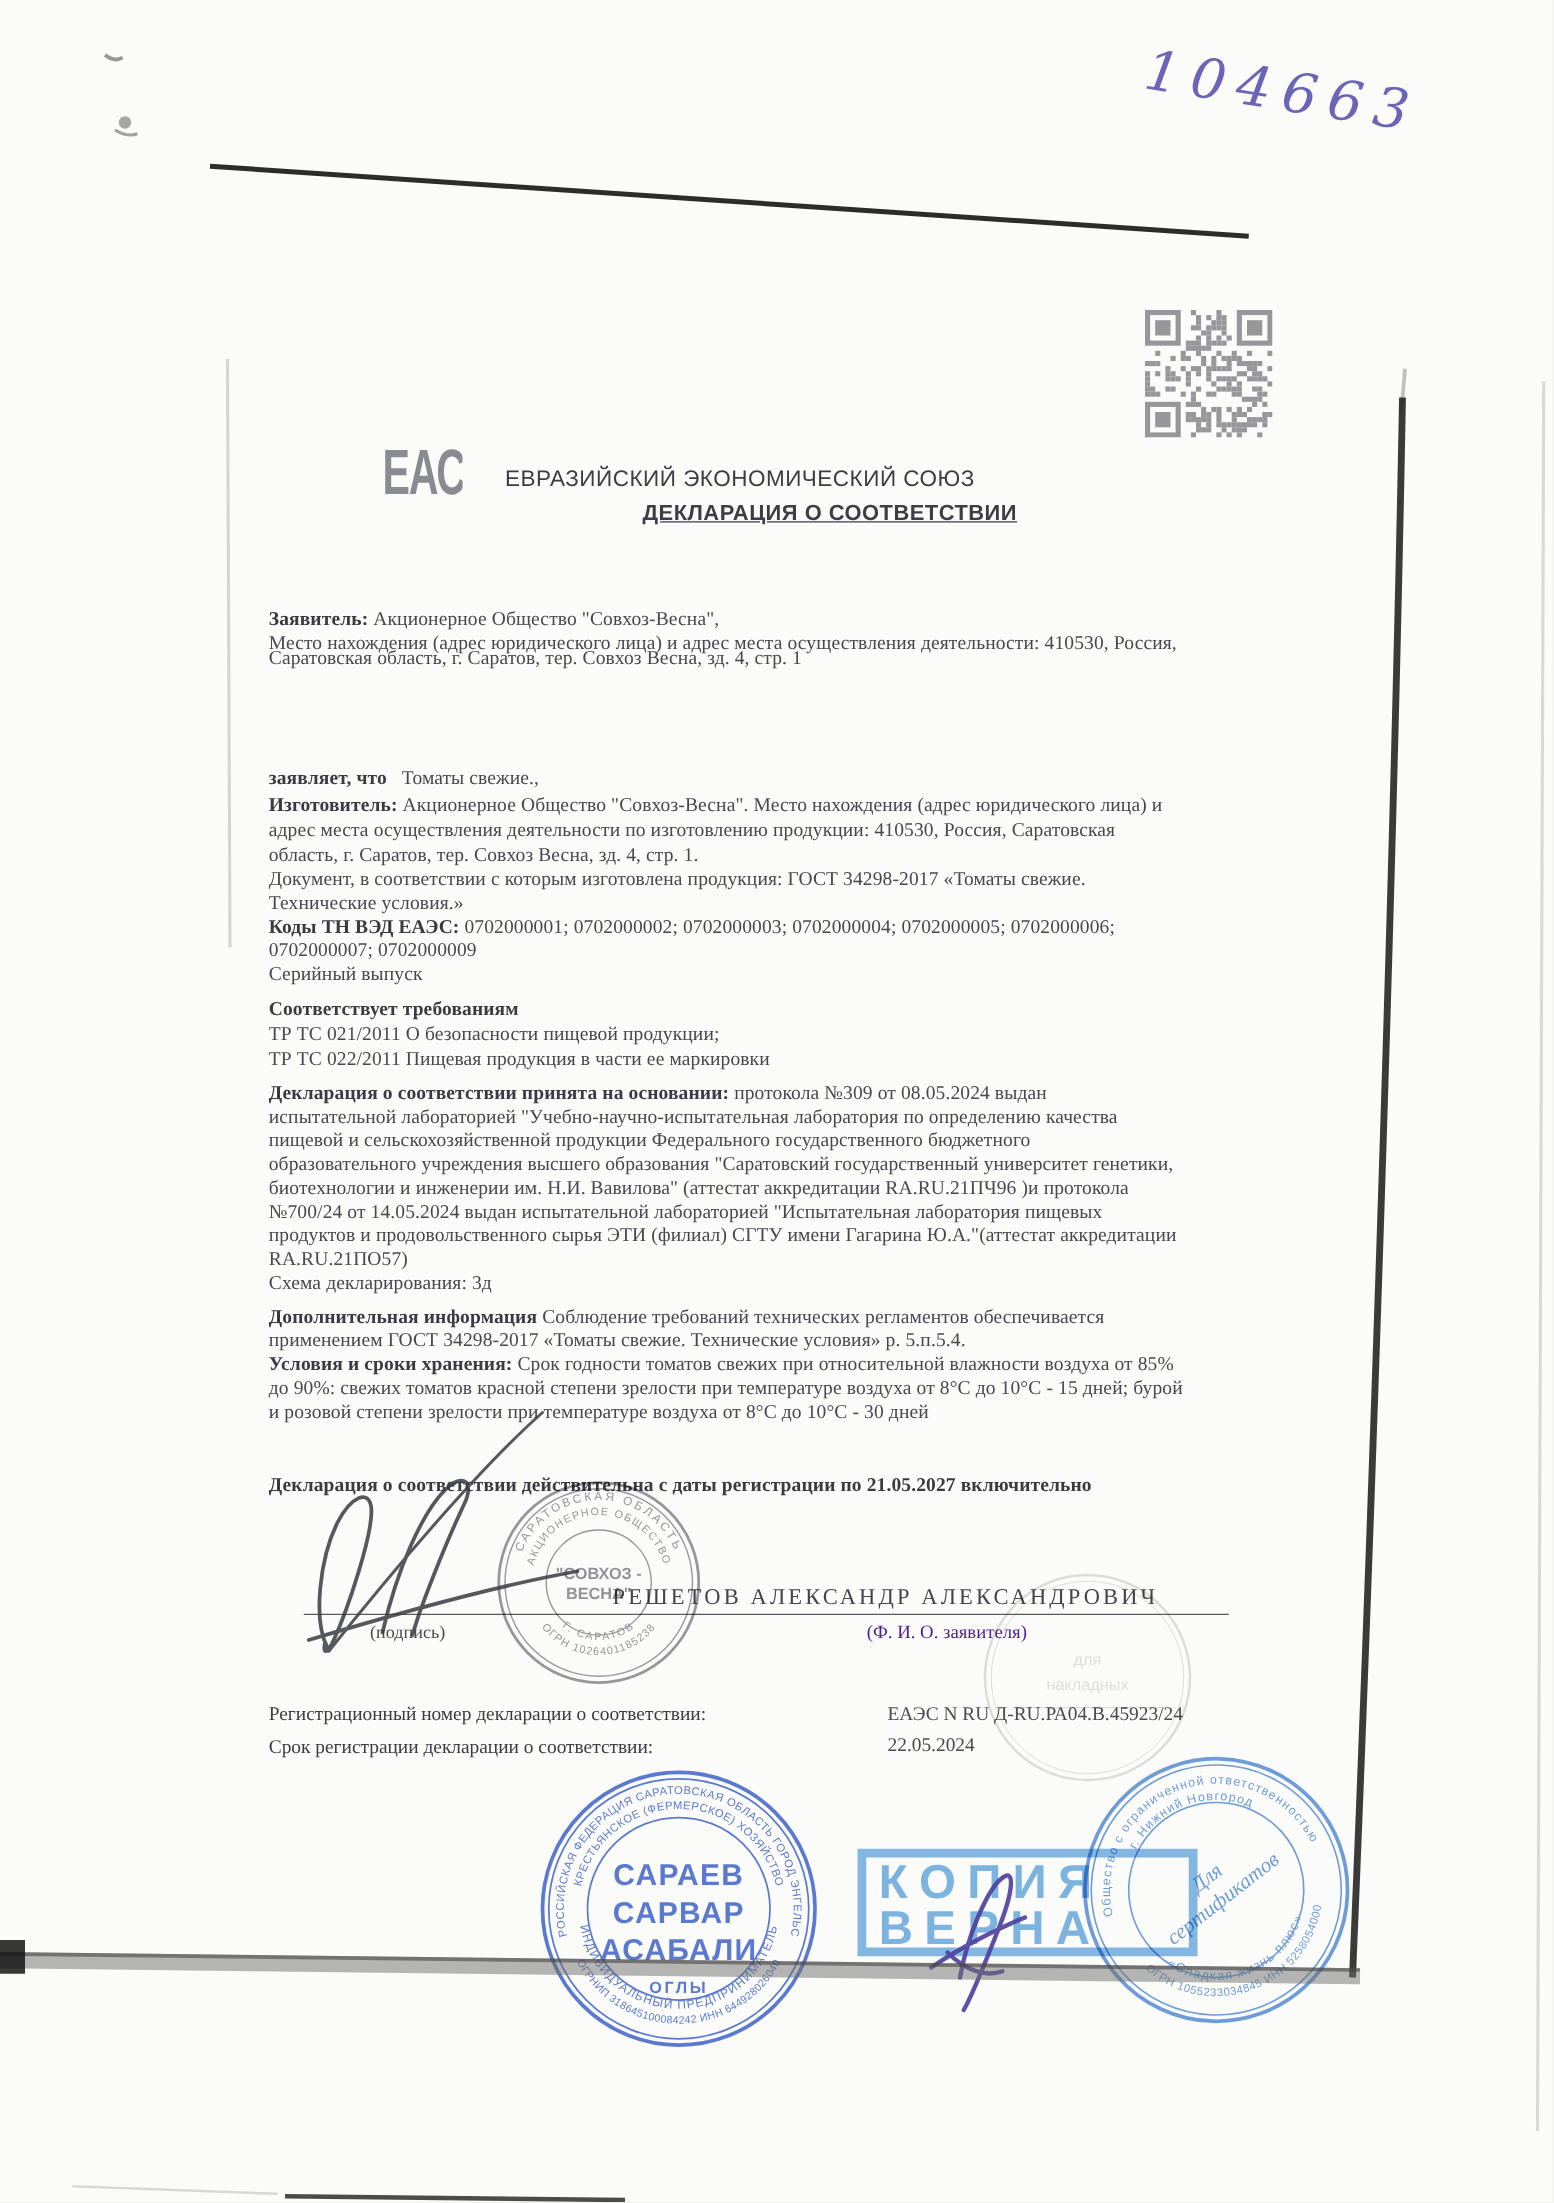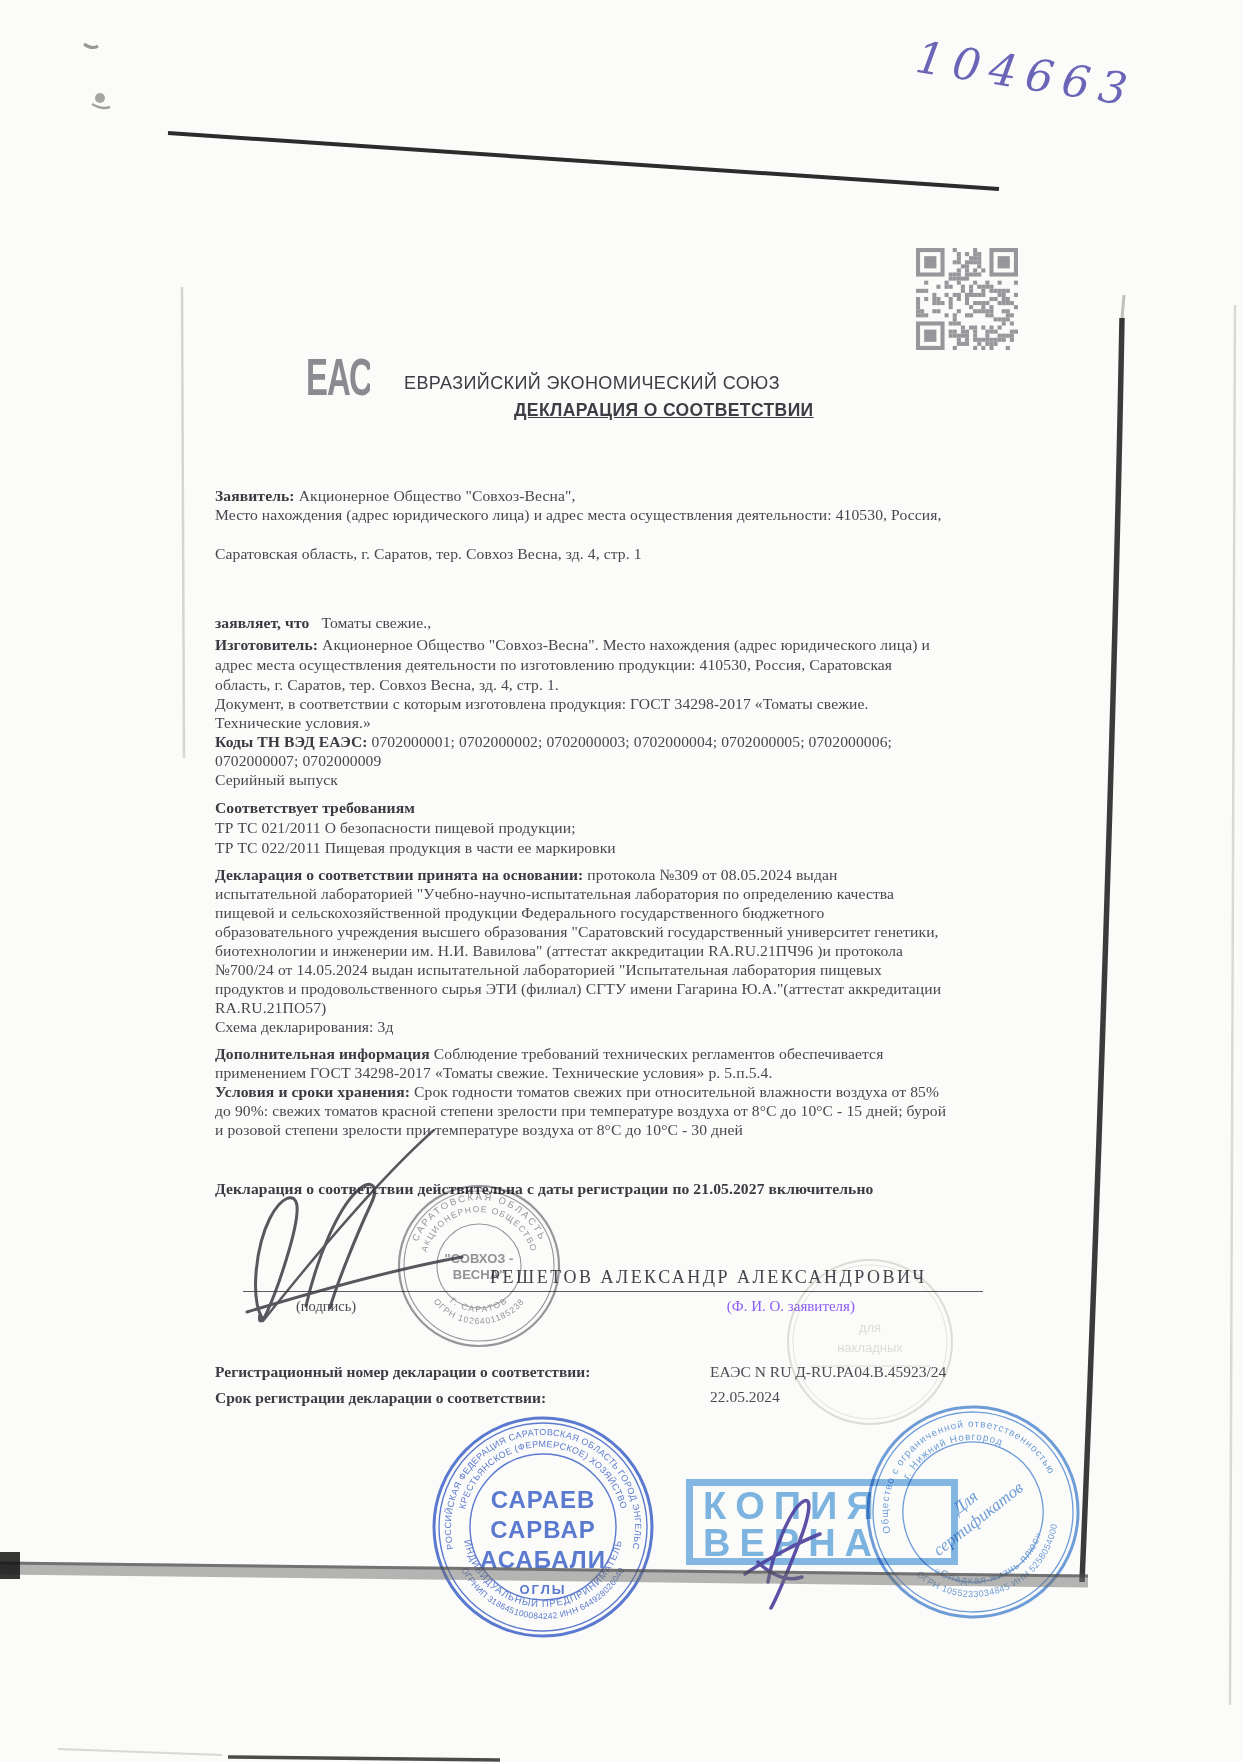--- a/index.html
+++ b/index.html
@@ -15,22 +15,22 @@
   .ln{position:absolute;left:215px;width:800px;font-size:15.6px;color:#474750;
       letter-spacing:.1px;white-space:nowrap;margin-top:40px;}
   .ln b{color:#3a3a42;}
   
   .hand{position:absolute;left:915px;top:48px;font-family:"DejaVu Serif",serif;font-style:italic;
         font-size:44px;letter-spacing:9px;color:#5b55b0;transform:rotate(9deg);opacity:.9;}
   
   .fio{position:absolute;left:490px;top:1267px;font-size:18px;letter-spacing:2.5px;color:#44444c;white-space:nowrap;}
   .sigline{position:absolute;left:243px;top:1291px;width:740px;border-top:1.6px solid #5a5a60;}
   .podp{position:absolute;left:296px;top:1298px;font-size:14.5px;color:#4a4a52;}
-  .fiolab{position:absolute;left:660px;top:1298px;width:195px;text-align:right;font-size:15px;color:#8b5cf6;}
-  .reg-label{position:absolute;left:215px;font-weight:bold;font-size:15.5px;color:#3c3c44;white-space:nowrap;}
+  .fiolab{position:absolute;left:660px;top:1298px;width:195px;text-align:center;font-size:15px;color:#4c1d95;}
+  .reg-label{position:absolute;left:215px;font-weight:normal;font-size:15.5px;color:#3c3c44;white-space:nowrap;}
   .reg-value{position:absolute;left:710px;font-size:15.5px;color:#4a4a54;white-space:nowrap;}
   
   .stamp{position:absolute;mix-blend-mode:multiply;}
   .kopiya{position:absolute;left:686px;top:1479px;width:248px;height:70px;border:7px solid #63a7e0;
           opacity:.78;padding:2px 0 0 10px;mix-blend-mode:multiply;}
   .kopiya div{font-family:"Liberation Sans",sans-serif;font-weight:bold;font-size:38px;
               line-height:37px;letter-spacing:9px;color:#5aa2de;}
   svg text{font-family:"Liberation Sans",sans-serif;}
   .serifit{font-family:"Liberation Serif",serif;font-style:italic;}
 </style>
@@ -247,21 +247,21 @@
         <rect x="4" y="76" width="20" height="20" fill="#fbfbf9"></rect>
         <rect x="8" y="80" width="12" height="12" fill="#85858b"></rect>
       </svg>
   </div>
 
   <div class="t1">ЕВРАЗИЙСКИЙ ЭКОНОМИЧЕСКИЙ СОЮЗ</div>
   <div class="t2">ДЕКЛАРАЦИЯ О СООТВЕТСТВИИ</div>
 
   <div class="ln" style="top:447px"><b>Заявитель:</b><span> Акционерное Общество "Совхоз-Весна",</span></div>
   <div class="ln" style="top:466px"><b></b><span> Место нахождения (адрес юридического лица) и адрес места осуществления деятельности: 410530, Россия,</span></div>
-  <div class="ln" style="top:505px"><b></b><span>Саратовская область, г. Саратов, тер. Совхоз Весна, зд. 4, стр. 1</span></div>
+  <div class="ln" style="top:478px"><b></b><span>Саратовская область, г. Саратов, тер. Совхоз Весна, зд. 4, стр. 1</span></div>
   <div class="ln" style="top:574px"><b>заявляет, что</b><span>&nbsp;&nbsp; Томаты свежие.,</span></div>
   <div class="ln" style="top:596px"><b>Изготовитель:</b><span> Акционерное Общество "Совхоз-Весна". Место нахождения (адрес юридического лица) и</span></div>
   <div class="ln" style="top:616px"><b></b><span>адрес места осуществления деятельности по изготовлению продукции: 410530, Россия, Саратовская</span></div>
   <div class="ln" style="top:636px"><b></b><span>область, г. Саратов, тер. Совхоз Весна, зд. 4, стр. 1.</span></div>
   <div class="ln" style="top:655px"><b></b><span>Документ, в соответствии с которым изготовлена продукция: ГОСТ 34298-2017 «Томаты свежие.</span></div>
   <div class="ln" style="top:674px"><b></b><span>Технические условия.»</span></div>
   <div class="ln" style="top:693px"><b>Коды ТН ВЭД ЕАЭС:</b><span> 0702000001; 0702000002; 0702000003; 0702000004; 0702000005; 0702000006;</span></div>
   <div class="ln" style="top:712px"><b></b><span>0702000007; 0702000009</span></div>
   <div class="ln" style="top:731px"><b></b><span>Серийный выпуск</span></div>
   <div class="ln" style="top:759px"><b>Соответствует требованиям</b><span></span></div>

